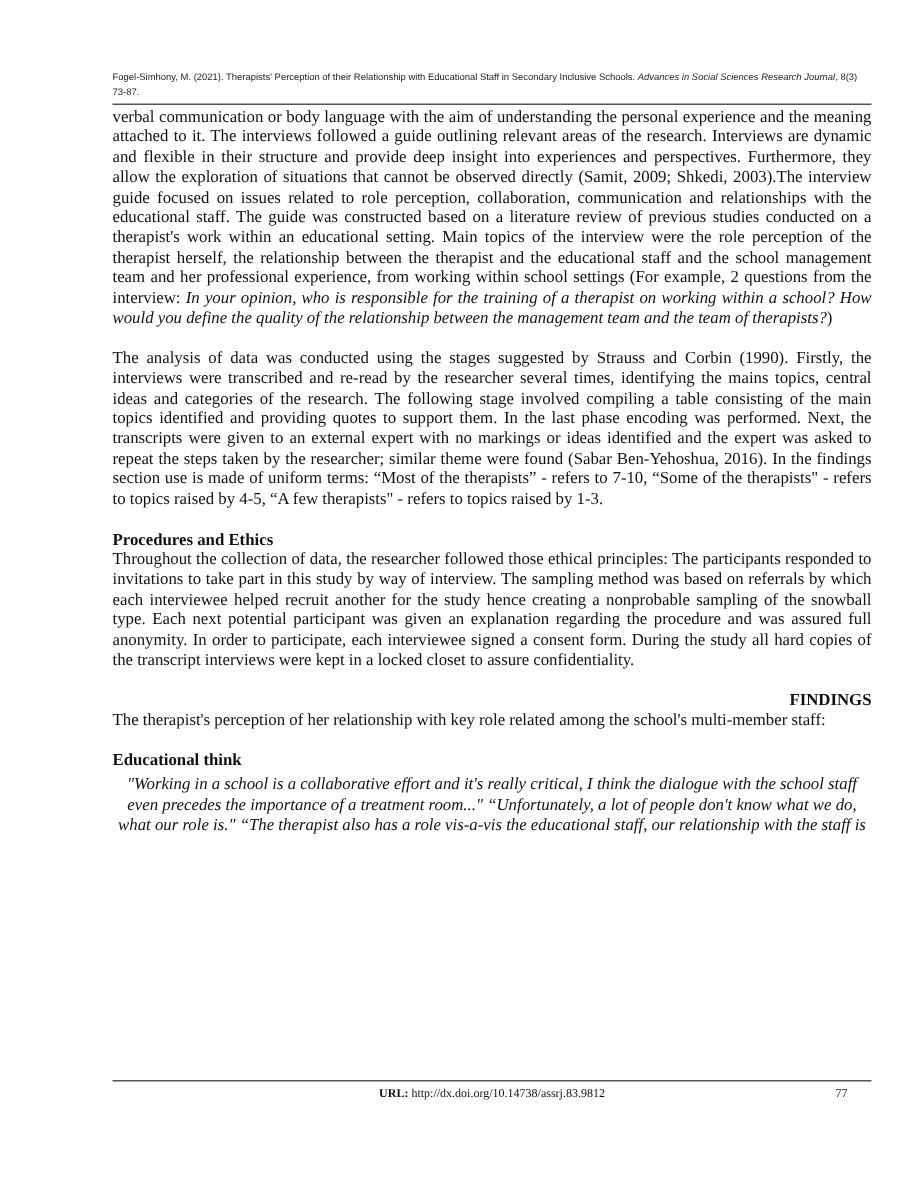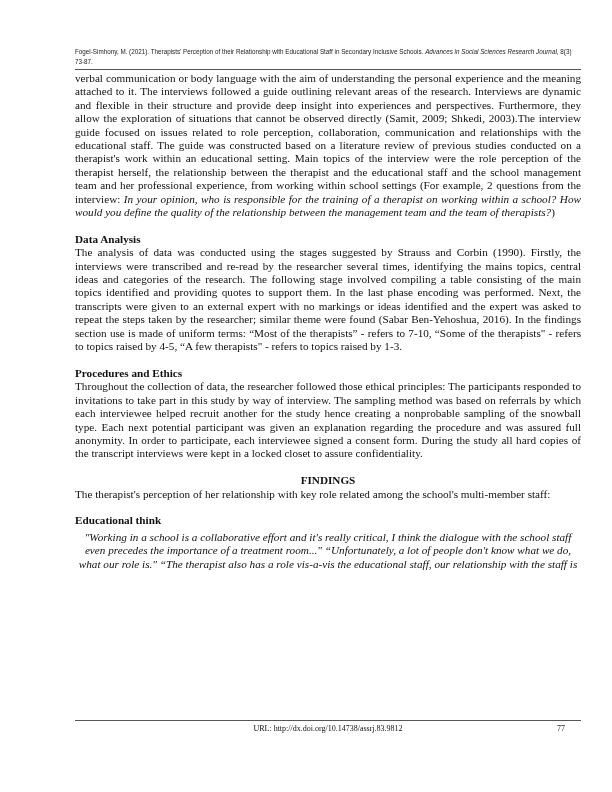--- a/index.html
+++ b/index.html
@@ -11,47 +11,46 @@
   }
   .rule-top { position: absolute; left: 55px; top: 69px; width: 506px; height: 0; border-top: 1px solid #555; }
   .body {
     position: absolute; left: 55px; top: 72px; width: 506px;
     font-family: "Liberation Serif", serif; font-size: 11.2px; line-height: 13.4px;
     text-align: justify; color: #111;
   }
   .body p { margin: 0; }
   .gap { height: 13.4px; }
   .heading { font-weight: bold; margin: 0; }
-  .center-heading { font-weight: bold; text-align: center; margin: 0; }
+  .center-heading { font-weight: bold; text-align: right; margin: 0; }
   .quote { font-style: italic; text-align: center; margin: 0 40px; }
   em { font-style: italic; }
   .rule-bottom { position: absolute; left: 55px; top: 720px; width: 506px; height: 0; border-top: 1px solid #555; }
   .footer {
     position: absolute; left: 55px; top: 724px; width: 506px;
     font-family: "Liberation Serif", serif; font-size: 8px; line-height: 10px; color: #111;
   }
   .footer .url { position: absolute; left: 0; width: 506px; text-align: center; }
-  .footer .url b { font-weight: normal; }
+  .footer .url b { font-weight: bold; }
   .footer .pg { position: absolute; right: 16px; font-weight: normal; }
 </style>
 </head>
 <body>
 
 <div class="page">
 
   <div class="running-head">
     <span>Fogel-Simhony, M. (2021). Therapists' Perception of their Relationship with Educational Staff in Secondary Inclusive Schools. </span><em>Advances in Social Sciences Research Journal</em><span>, 8(3) 73-87.</span>
   </div>
   <div class="rule-top"></div>
 
   <div class="body">
     <p><span>verbal communication or body language with the aim of understanding the personal experience and the meaning attached to it. The interviews followed a guide outlining relevant areas of the research. Interviews are dynamic and flexible in their structure and provide deep insight into experiences and perspectives. Furthermore, they allow the exploration of situations that cannot be observed directly (Samit, 2009; Shkedi, 2003).The interview guide focused on issues related to role perception, collaboration, communication and relationships with the educational staff. The guide was constructed based on a literature review of previous studies conducted on a therapist's work within an educational setting. Main topics of the interview were the role perception of the therapist herself, the relationship between the therapist and the educational staff and the school management team and her professional experience, from working within school settings (For example, 2 questions from the interview: </span><em>In your opinion, who is responsible for the training of a therapist on working within a school? How would you define the quality of the relationship between the management team and the team of therapists?</em><span>)</span></p>
     <div class="gap"></div>
 
-    <p class="heading">Data Analysis</p>
     <p>The analysis of data was conducted using the stages suggested by Strauss and Corbin (1990). Firstly, the interviews were transcribed and re-read by the researcher several times, identifying the mains topics, central ideas and categories of the research.  The following stage involved compiling a table consisting of the main topics identified and providing quotes to support them. In the last phase encoding was performed. Next, the transcripts were given to an external expert with no markings or ideas identified and the expert was asked to repeat the steps taken by the researcher; similar theme were found (Sabar Ben-Yehoshua, 2016).  In the findings section use is made of uniform terms: “Most of the therapists” - refers to 7-10, “Some of the therapists" - refers to topics raised by 4-5, “A few therapists" - refers to topics raised by 1-3.</p>
     <div class="gap"></div>
 
     <p class="heading">Procedures and Ethics</p>
     <p>Throughout the collection of data, the researcher followed those ethical principles: The participants responded to invitations to take part in this study by way of interview. The sampling method was based on referrals by which each interviewee helped recruit another for the study hence creating a nonprobable sampling of the snowball type. Each next potential participant was given an explanation regarding the procedure and was assured full anonymity. In order to participate, each interviewee signed a consent form. During the study all hard copies of the transcript interviews were kept in a locked closet to assure confidentiality.</p>
     <div class="gap"></div>
 
     <p class="center-heading">FINDINGS</p>
     <p>The therapist's perception of her relationship with key role related among the school's multi-member staff:</p>
     <div class="gap"></div>

